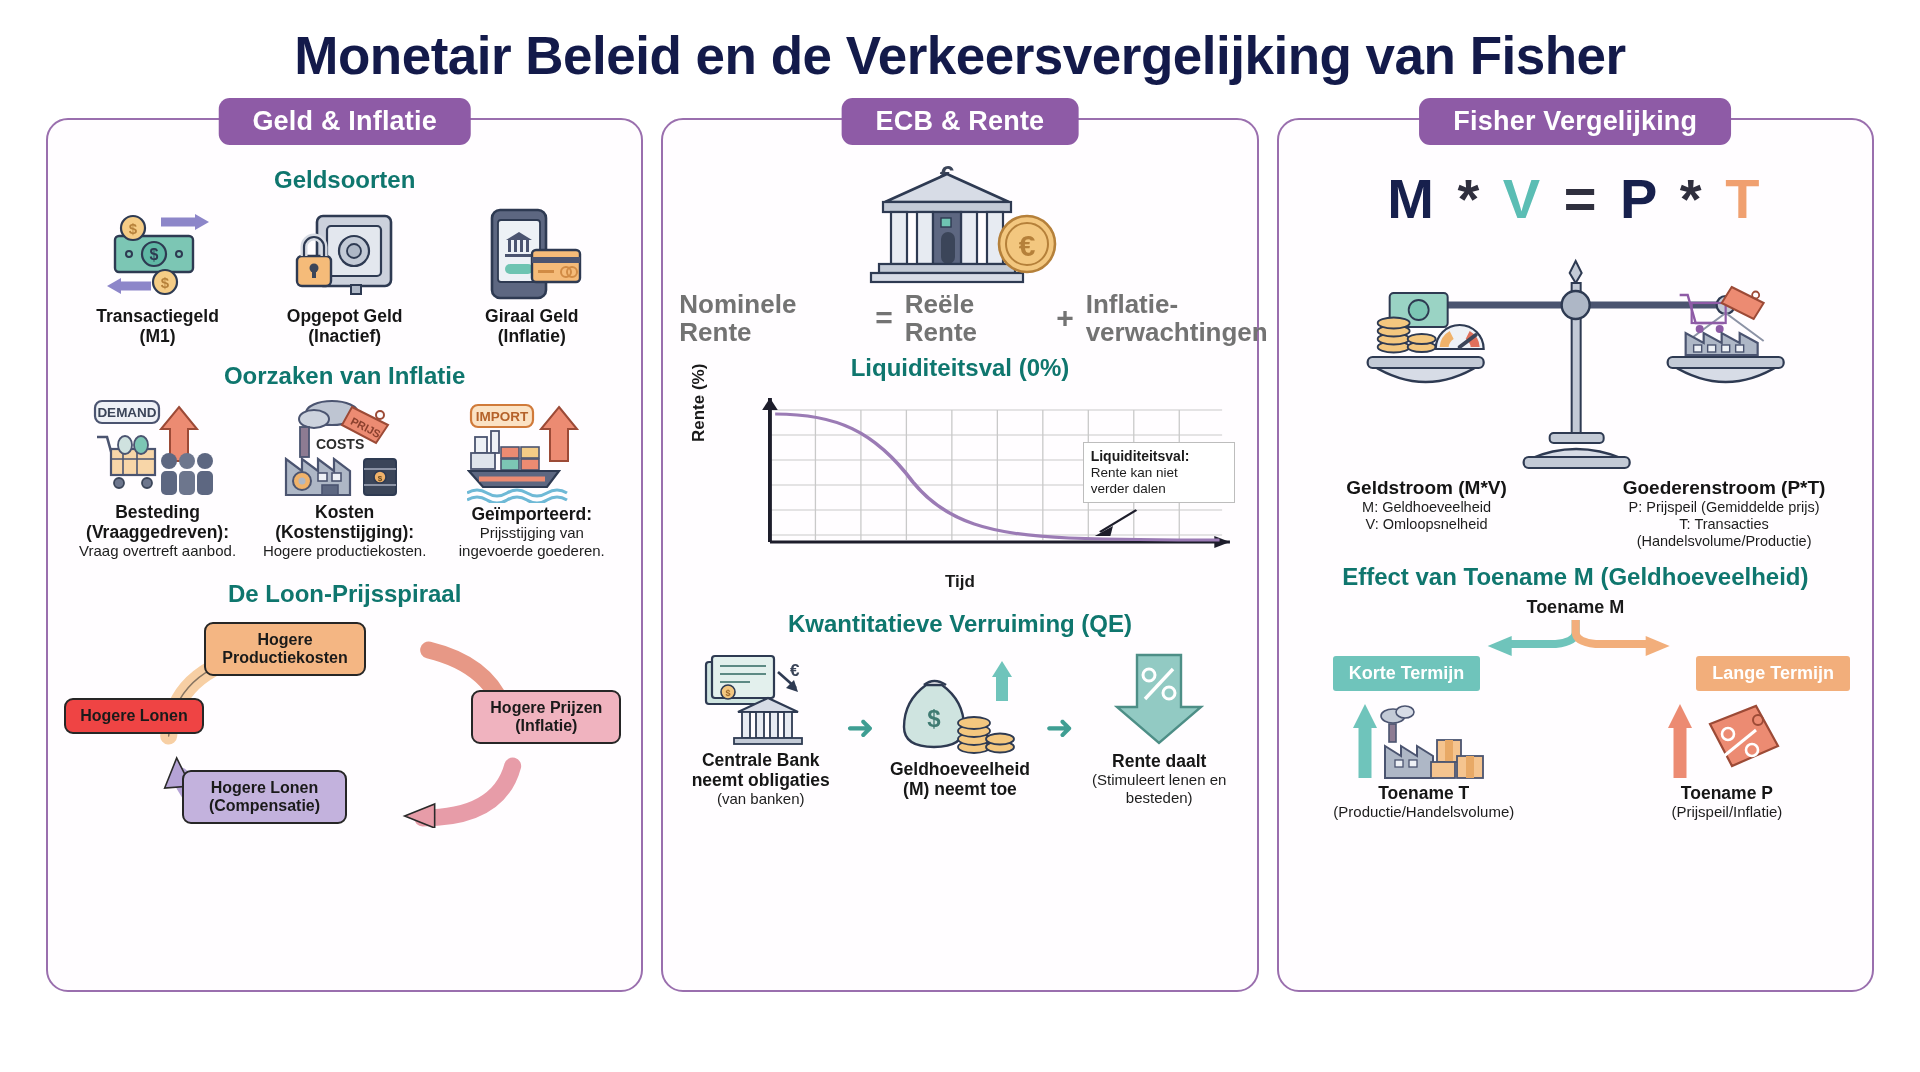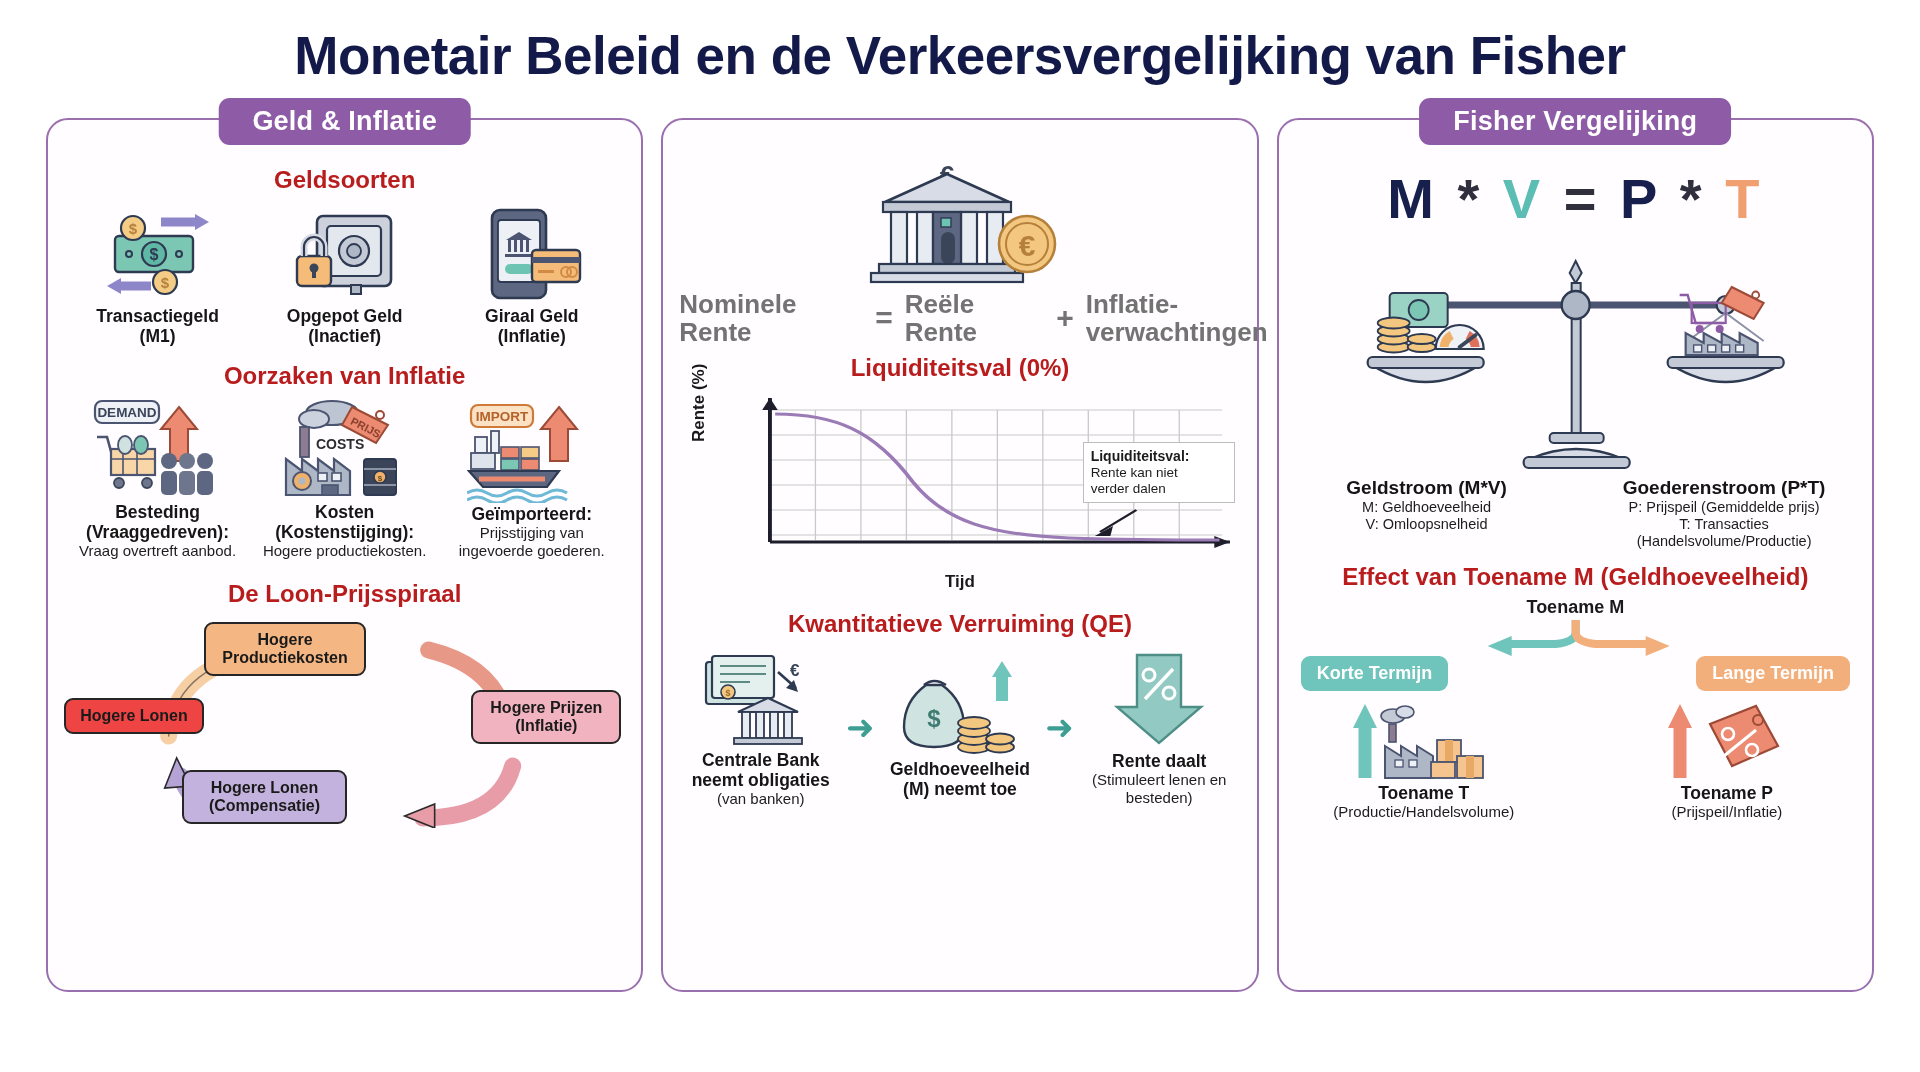--- a/index.html
+++ b/index.html
@@ -47,21 +47,21 @@
     padding: 8px 34px;
     border-radius: 11px;
     white-space: nowrap;
     letter-spacing: 0.2px;
   }
 
   .section-title {
     text-align: center;
     font-size: 24px;
     font-weight: 700;
-    color: #b91c1c;
+    color: #0f766e;
     margin: 4px 0 8px 0;
   }
 
   .triple { display: flex; justify-content: space-around; align-items: flex-end; }
   .triple-col { width: 31%; text-align: center; }
   .icon-box { height: 104px; display: flex; align-items: center; justify-content: center; }
   .cap-bold { font-size: 17.5px; font-weight: 700; color: #161616; line-height: 1.15; }
   .cap-small { font-size: 15px; font-weight: 400; color: #1d1d1d; line-height: 1.18; }
 
   
@@ -123,25 +123,26 @@
   .fisher-eq .p { color: #17204d; }
   .fisher-eq .t { color: #f0a070; }
 
   .scale-pair { display: flex; justify-content: space-between; align-items: flex-start; margin-top: 2px; }
   .scale-col { width: 47%; text-align: center; }
   .scale-title { font-size: 19px; font-weight: 700; color: #141414; margin-top: 2px; }
   .scale-line { font-size: 14.5px; color: #1d1d1d; line-height: 1.2; }
 
   .pill {
     display: inline-block;
-    border-radius: 9px;
+    border-radius: 3px;
     padding: 7px 16px;
     font-size: 18px;
     font-weight: 700;
     color: #ffffff;
+    margin-left: 32px;
   }
   .pill-short { background: #6fc4bb; }
   .pill-long { background: #f2ae7b; }
 
   .effect-row { display: flex; justify-content: space-between; align-items: flex-start; margin-top: 6px; }
   .effect-col { width: 46%; text-align: center; }
 
   .center-text { text-align: center; }
 </style>
 </head>
@@ -320,20 +321,21 @@
           <path d="M62 170 L48 142 L36 172 Z" fill="#b5a3d6" stroke="#2a2a2a" stroke-width="1.6"></path>
         </svg>
         <div class="sp-box sp-prod">Hogere Productiekosten</div>
         <div class="sp-box sp-prij">Hogere Prijzen (Inflatie)</div>
         <div class="sp-box sp-comp">Hogere Lonen (Compensatie)</div>
         <div class="sp-box sp-lonen">Hogere Lonen</div>
       </div>
     </div>
 
     <div class="panel">
+      <div class="panel-header">ECB &amp; Rente</div>
 
       <div class="center-text" style="height:126px">
         <svg width="210" height="126" viewBox="0 0 210 126">
           <text x="92" y="22" font-size="26" font-weight="700" fill="#3b4559" text-anchor="middle" font-family="Liberation Sans, sans-serif">€</text>
           <path d="M30 40 L92 12 L154 40 Z" fill="#d7dce6" stroke="#2e3a52" stroke-width="2.6"></path>
           <rect x="28" y="40" width="128" height="10" fill="#c3cad6" stroke="#2e3a52" stroke-width="2.2"></rect>
           <rect x="36" y="50" width="16" height="52" fill="#e7ebf2" stroke="#2e3a52" stroke-width="2.2"></rect>
           <rect x="62" y="50" width="16" height="52" fill="#e7ebf2" stroke="#2e3a52" stroke-width="2.2"></rect>
           <rect x="106" y="50" width="16" height="52" fill="#e7ebf2" stroke="#2e3a52" stroke-width="2.2"></rect>
           <rect x="132" y="50" width="16" height="52" fill="#e7ebf2" stroke="#2e3a52" stroke-width="2.2"></rect>

